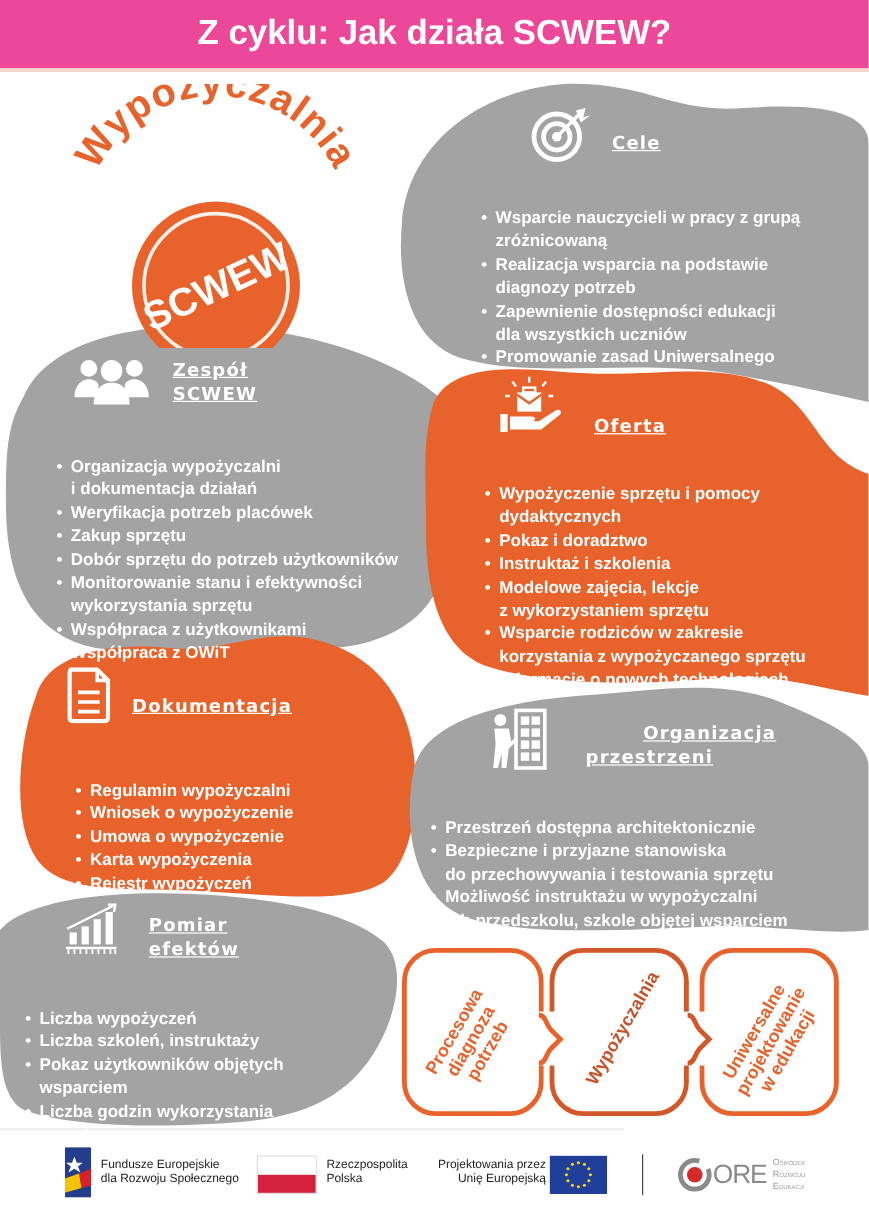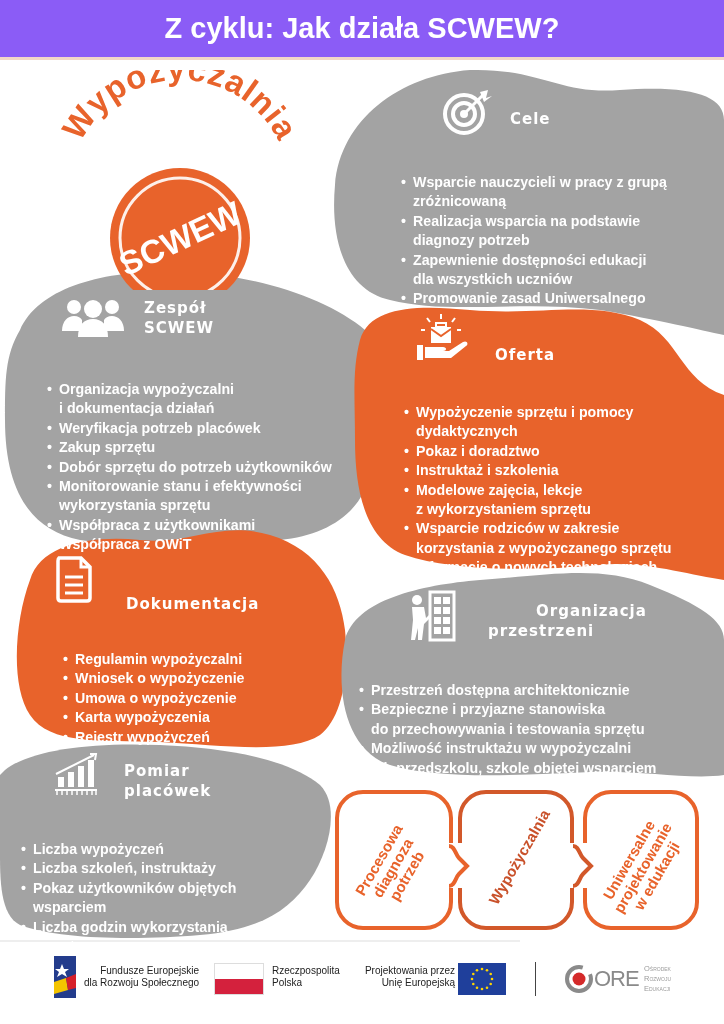--- a/index.html
+++ b/index.html
@@ -1,28 +1,29 @@
 <!DOCTYPE html>
 <html><head>
 <meta charset="utf-8">
 <style>
   * { box-sizing: border-box; margin: 0; padding: 0; }
   html, body { width: 724px; height: 1024px; overflow: hidden; background: #ffffff; }
   body { position: relative; font-family: "DejaVu Sans", sans-serif; }
   .header {
     position: absolute; left: 0; top: 0; width: 724px; height: 57px;
-    background: #8b5cf6; color: #fff; text-align: center;
+    background: #ec4899; color: #fff; text-align: center;
     font-family: "Liberation Sans", sans-serif; font-weight: bold; font-size: 29px; line-height: 57px;
   }
   .header-line { position: absolute; left: 0; top: 57px; width: 724px; height: 3px; background: #f2d7c8; }
   svg.bg { position: absolute; left: 0; top: 0; }
   .section { position: absolute; color: #fff; }
   .section-title {
     font-family: "DejaVu Sans", sans-serif; font-weight: bold; font-size: 15px; letter-spacing: 1px;
     line-height: 19px;
+    text-decoration: underline;
   }
   ul.items { list-style: none; margin-top: 31px; }
   ul.items li {
     font-family: "Liberation Sans", sans-serif; font-weight: bold; font-size: 14.2px; line-height: 19.4px;
     padding-left: 13px; position: relative; white-space: nowrap;
   }
   ul.items li::before { content: "•"; position: absolute; left: 1px; top: 0; }
   .icon { position: absolute; }
   .stamp-title { position: absolute; }
   .flow-box { position: absolute; border: 4px solid #e8632b; border-radius: 28px; background: #fff; }
@@ -147,21 +148,21 @@
 </div>
 
 <div class="section" style="left:62px;top:555px;width:290px;">
   <svg class="icon" width="40" height="48" viewBox="0 0 40 48" style="left:-8px;top:0;">
     <path d="M5,3 L27,3 L36,12 L36,43 C36,45 35,46 33,46 L7,46 C5,46 4,45 4,43 L4,6 C4,4 5,3 5,3 Z" fill="none" stroke="#fff" stroke-width="3.5"></path>
     <path d="M27,3 L27,12 L36,12" fill="none" stroke="#fff" stroke-width="3"></path>
     <line x1="11" y1="22" x2="29" y2="22" stroke="#fff" stroke-width="3"></line>
     <line x1="11" y1="30" x2="29" y2="30" stroke="#fff" stroke-width="3"></line>
     <line x1="11" y1="38" x2="29" y2="38" stroke="#fff" stroke-width="3"></line>
   </svg>
-  <div class="section-title" style="position:absolute;left:48px;top:40px;margin-left:16px;">Dokumentacja</div>
+  <div class="section-title" style="position:absolute;left:48px;top:24px;">Dokumentacja</div>
   <ul class="items" style="position:absolute;left:0;top:64px;">
     <li>Regulamin wypożyczalni</li>
     <li>Wniosek o wypożyczenie</li>
     <li>Umowa o wypożyczenie</li>
     <li>Karta wypożyczenia</li>
     <li>Rejestr wypożyczeń</li>
   </ul>
 </div>
 
 <div class="section" style="left:358px;top:590px;width:366px;">
@@ -194,21 +195,21 @@
     <path d="M2,22 C14,16 26,10 40,3" stroke="#fff" stroke-width="2" fill="none"></path>
     <path d="M36,2 L42,2 L41,8" stroke="#fff" stroke-width="2" fill="none"></path>
     <rect x="4" y="25" width="6" height="10" fill="#fff"></rect>
     <rect x="14" y="20" width="6" height="15" fill="#fff"></rect>
     <rect x="24" y="14" width="6" height="21" fill="#fff"></rect>
     <rect x="34" y="8" width="6" height="27" fill="#fff"></rect>
     <rect x="1" y="37" width="42" height="2" fill="#fff"></rect>
     <path d="M3,39 L3,43 M8,39 L8,43 M13,39 L13,43 M18,39 L18,43 M23,39 L23,43 M28,39 L28,43 M33,39 L33,43 M38,39 L38,43 M42,39 L42,43" stroke="#fff" stroke-width="1.5"></path>
   </svg>
   <div class="section-title" style="position:absolute;left:104px;top:10px;">Pomiar</div>
-  <div class="section-title" style="position:absolute;left:104px;top:30px;">placówek</div>
+  <div class="section-title" style="position:absolute;left:104px;top:30px;">efektów</div>
   <ul class="items" style="position:absolute;left:0;top:57px;">
     <li>Liczba wypożyczeń</li>
     <li>Liczba szkoleń, instruktaży</li>
     <li>Pokaz użytkowników objętych</li>
     <li class="cont">wsparciem</li>
     <li>Liczba godzin wykorzystania</li>
     <li class="cont">sprzętu</li>
   </ul>
 </div>
 
@@ -238,21 +239,21 @@
   </div>
 </div>
 
 <div class="footer">
   <svg width="22" height="42" viewBox="0 0 22 42" style="position:absolute;left:54px;top:8px;">
     <rect x="0" y="0" width="22" height="42" fill="#233c8c"></rect>
     <path d="M8,8 L10,13 L15,13 L11,16 L13,21 L8,18 L3,21 L5,16 L1,13 L6,13 Z" fill="#fff"></path>
     <path d="M0,26 L12,22 L14,34 L0,38 Z" fill="#f4c400"></path>
     <path d="M12,22 L22,18 L22,32 L14,34 Z" fill="#d6202a"></path>
   </svg>
-  <div class="footer-text" style="left:84px;top:17px;text-align:right;">
+  <div class="footer-text" style="left:84px;top:17px;">
     <div>Fundusze Europejskie</div>
     <div>dla Rozwoju Społecznego</div>
   </div>
   <div style="position:absolute;left:214px;top:15px;width:50px;height:32px;border:1px solid #ddd;">
     <div style="height:15px;background:#fff;"></div>
     <div style="height:15px;background:#d4213d;"></div>
   </div>
   <div class="footer-text" style="left:272px;top:17px;">
     <div>Rzeczpospolita</div>
     <div>Polska</div>

